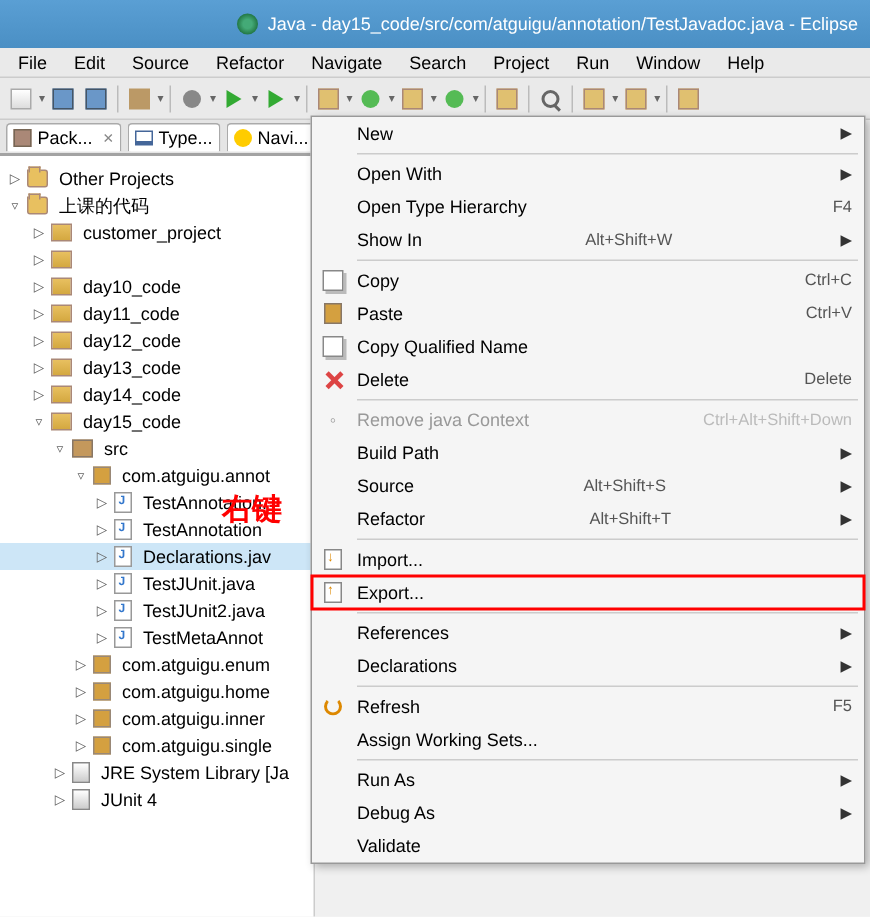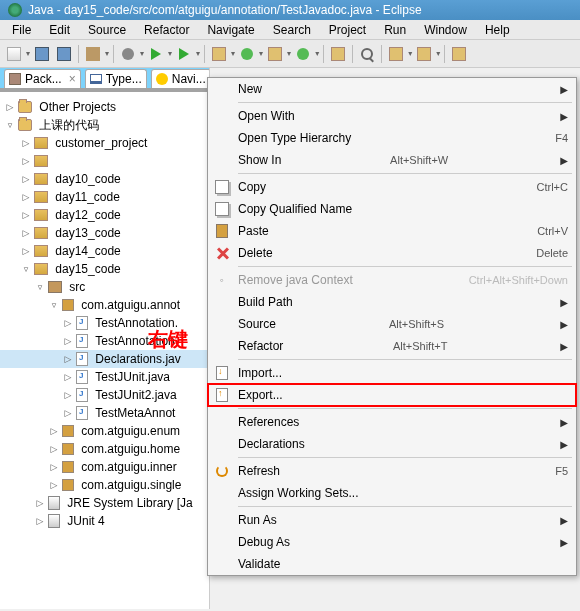--- a/index.html
+++ b/index.html
@@ -1,37 +1,37 @@
 <!DOCTYPE html>
 <html><head>
 <meta charset="utf-8">
 <style>
 * { margin: 0; padding: 0; box-sizing: border-box; font-family: "Microsoft YaHei", Tahoma, sans-serif; font-size: 12px; }
 body { background: #f0f0f0; width: 580px; height: 611px; overflow: hidden; position: relative; }
-.titlebar { background: linear-gradient(#5a9fd4, #4a8fc4); height: 20px; color: #fff; padding: 3px 8px; display: flex; align-items: center; gap: 6px; }
+.titlebar { background: linear-gradient(#5a9fd4, #4a8fc4); height: 32px; color: #fff; padding: 3px 8px; display: flex; align-items: center; gap: 6px; justify-content: flex-end; }
 .titlebar-icon { width: 14px; height: 14px; background: radial-gradient(circle, #4a7 30%, #274 70%); border-radius: 50%; }
 .menubar { background: #eaeaea; height: 20px; display: flex; align-items: center; padding: 0 4px; gap: 2px; border-bottom: 1px solid #ccc; }
 .menubar span { padding: 2px 8px; }
 .toolbar { background: #eaeaea; height: 28px; display: flex; align-items: center; padding: 0 4px; gap: 2px; border-bottom: 1px solid #ccc; }
 .toolbar-btn { width: 20px; height: 20px; display: inline-flex; align-items: center; justify-content: center; }
 .toolbar-sep { width: 1px; height: 18px; background: #bbb; margin: 0 2px; }
 .tb-new { background: linear-gradient(#fff, #ddd); border: 1px solid #aaa; width: 14px; height: 14px; }
 .tb-save { width: 14px; height: 14px; background: #6a97c8; border: 1px solid #456; position: relative; }
 .tb-run { width: 0; height: 0; border-left: 10px solid #3a3; border-top: 6px solid transparent; border-bottom: 6px solid transparent; }
 .tb-debug { width: 12px; height: 12px; background: #888; border-radius: 50%; position: relative; }
 .tb-other { width: 14px; height: 14px; background: #e0c070; border: 1px solid #a87; }
 .tb-green { width: 12px; height: 12px; background: #5b5; border-radius: 50%; }
 .tb-hammer { width: 14px; height: 14px; background: #b96; }
 .tb-search { width: 12px; height: 12px; border: 2px solid #666; border-radius: 50%; position: relative; }
 .tb-search::after { content: ""; position: absolute; width: 5px; height: 2px; background: #666; bottom: -3px; right: -3px; transform: rotate(45deg); }
 .arrow-down { font-size: 8px; color: #666; }
 
 .main { display: flex; height: calc(611px - 70px); }
 .sidebar { width: 210px; background: #fff; border-right: 1px solid #ccc; overflow: hidden; }
-.tabs { display: flex; background: #7dd3fc; height: 24px; border-bottom: 4px solid #a3a3a3; align-items: center; padding: 0 4px; gap: 4px; }
+.tabs { display: flex; background: #e5e5e5; height: 24px; border-bottom: 2px solid #a3a3a3; align-items: center; padding: 0 4px; gap: 4px; }
 .tab { display: flex; align-items: center; gap: 4px; padding: 2px 4px; border: 1px solid #aaa; border-bottom: none; background: #fff; border-radius: 3px 3px 0 0; font-size: 11px; }
 .tab.active { background: #fff; }
 .tab-x { color: #888; margin-left: 3px; }
 .pkg-icon { width: 12px; height: 12px; background: #a87; border: 1px solid #765; }
 .type-icon { width: 12px; height: 10px; border: 1px solid #469; border-bottom: 3px solid #469; }
 .nav-icon { width: 12px; height: 12px; background: #fc0; border-radius: 50%; }
 
 .tree { padding: 6px 0; overflow: hidden; }
 .tree-row { display: flex; align-items: center; height: 18px; padding-left: 4px; white-space: nowrap; gap: 2px; }
 .tree-row.selected { background: #cde6f7; }
@@ -231,30 +231,30 @@
   <div class="cm-sep"></div>
   <div class="cm-item">
       <span class="cm-icon">
         <span class="copy-ic"></span>
       </span>
       <span>Copy</span>
       <span class="cm-shortcut">Ctrl+C</span>
     </div>
   <div class="cm-item">
       <span class="cm-icon">
-        <span class="copy-ic"></span>
-      </span>
-      <span>Copy Qualified Name</span>
-    </div>
-  <div class="cm-item">
-      <span class="cm-icon">
         <span class="paste-ic"></span>
       </span>
       <span>Paste</span>
       <span class="cm-shortcut">Ctrl+V</span>
+    </div>
+  <div class="cm-item">
+      <span class="cm-icon">
+        <span class="copy-ic"></span>
+      </span>
+      <span>Copy Qualified Name</span>
     </div>
   <div class="cm-item">
       <span class="cm-icon">
         <span class="delete-ic"></span>
       </span>
       <span>Delete</span>
       <span class="cm-shortcut">Delete</span>
     </div>
   <div class="cm-sep"></div>
   <div class="cm-item disabled">

